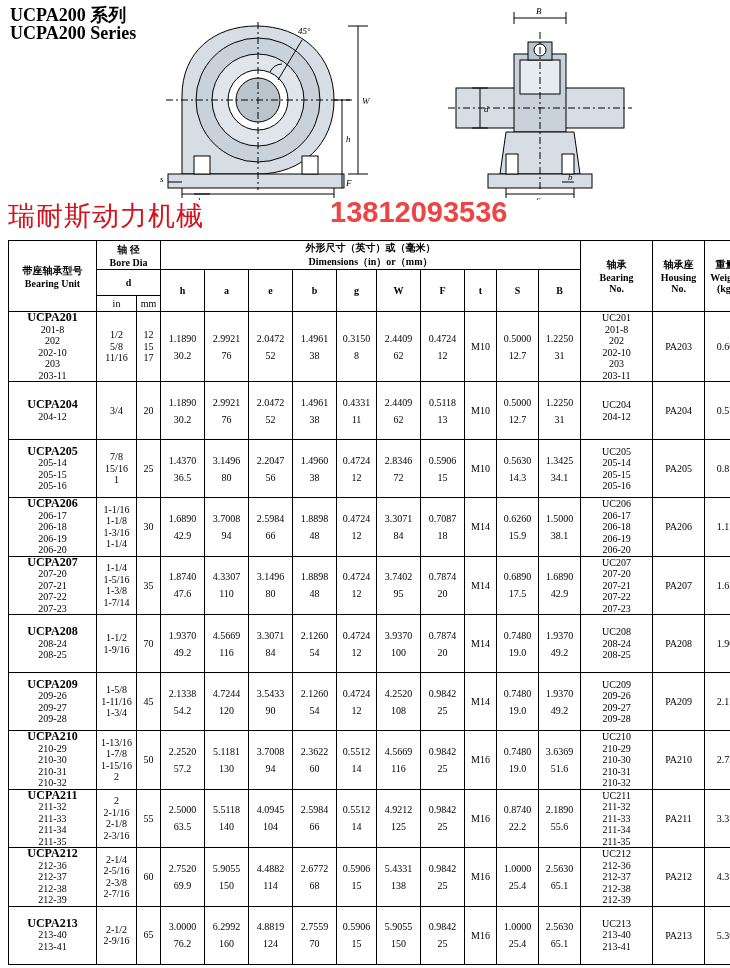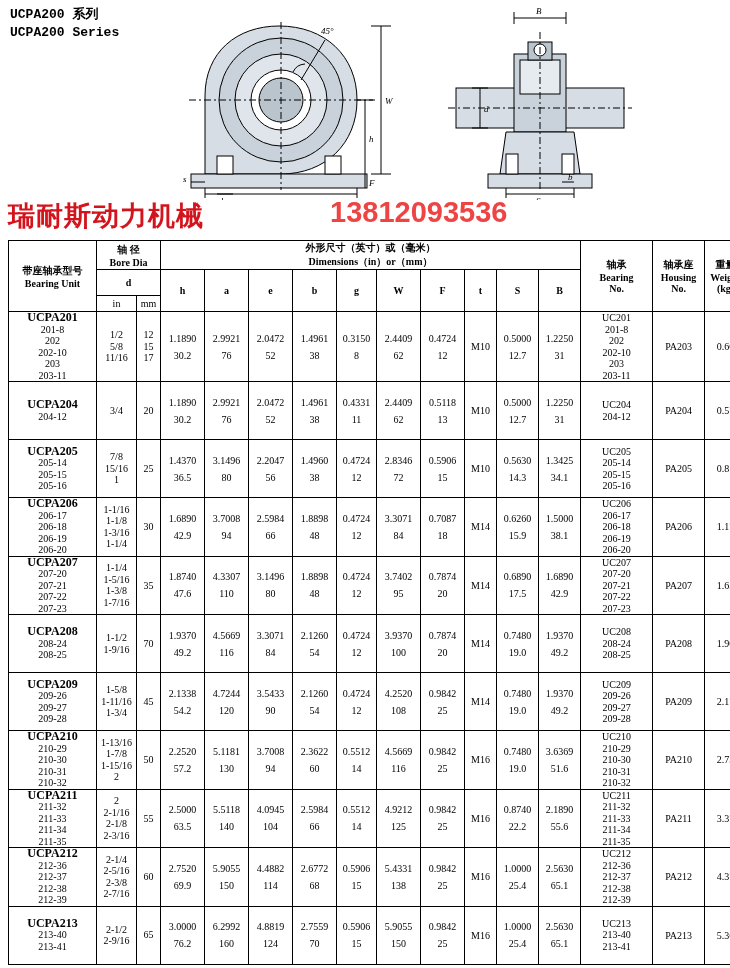--- a/index.html
+++ b/index.html
@@ -14,41 +14,41 @@
   }
   .page { width:730px; height:968px; position:relative; }
 
   
   .header {
     position:relative;
     height:200px;
   }
   .title-block {
     position:absolute; left:10px; top:6px;
-    font-family:Liberation Mono, monospace;
+    font-family:Liberation Serif, serif;
     font-weight:bold;
-    font-size:13px;
+    font-size:18px;
     line-height:18px;
   }
   .drawing-left {
-    position:absolute; left:175px; top:4px; width:240px; height:196px;
+    position:absolute; left:152px; top:4px; width:240px; height:196px;
   }
   .drawing-right {
     position:absolute; left:440px; top:4px; width:200px; height:196px;
   }
 
   
   .brand-row {
     position:absolute; left:0; top:196px; width:730px; height:42px;
   }
   .brand-cn {
     position:absolute; left:8px; top:2px;
     color:#d4141c;
     font-family:"Liberation Serif", serif;
-    font-weight:bold;
+    font-weight:normal;
     font-size:27px;
     letter-spacing:1px;
   }
   .brand-phone {
     position:absolute; left:330px; top:0px;
     color:#ef4444;
     font-family:"Liberation Sans", sans-serif;
     font-weight:bold;
     font-size:29px;
     letter-spacing:0px;
@@ -507,21 +507,21 @@
           </td>
           <td class="mid">PA206</td>
           <td class="mid">1.17</td>
         </tr>
         <tr class="row-band">
           <td class="cell-model"><b>UCPA207</b><div>207-20</div><div>207-21</div><div>207-22</div><div>207-23</div></td>
           <td class="cell-stack">
             <div>1-1/4</div>
             <div>1-5/16</div>
             <div>1-3/8</div>
-            <div>1-7/16</div>
+            <div>1-7/14</div>
           </td>
           <td class="cell-stack">
             <div>35</div>
           </td>
           <td class="num-two">
             <div class="in">1.8740</div>
             <div class="mm">47.6</div>
           </td>
           <td class="num-two">
             <div class="in">4.3307</div>

